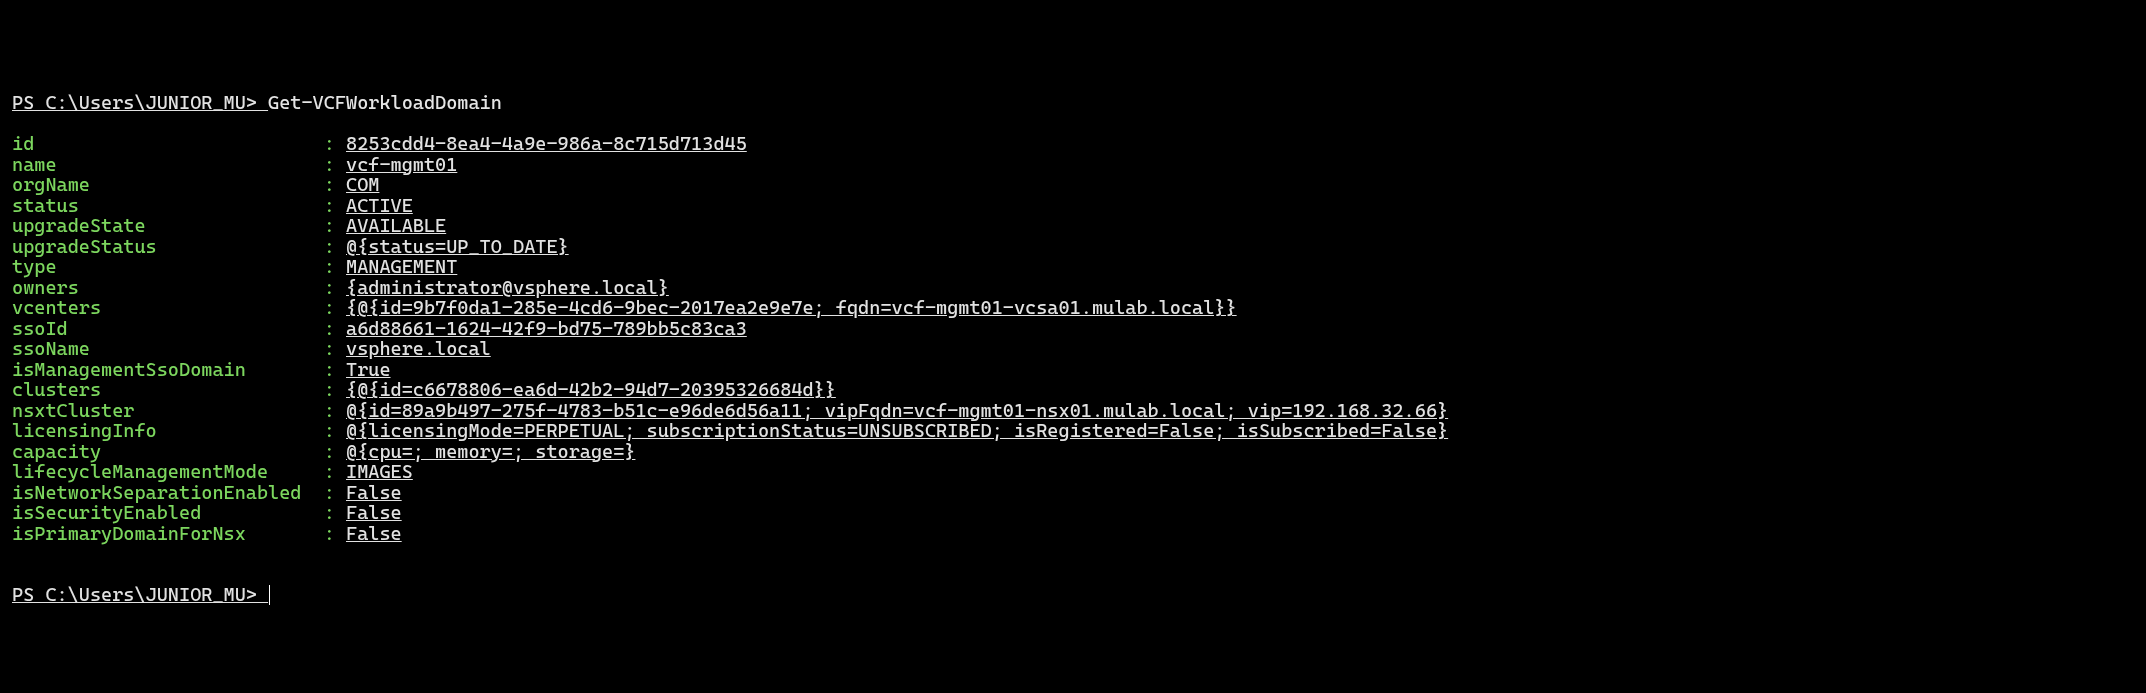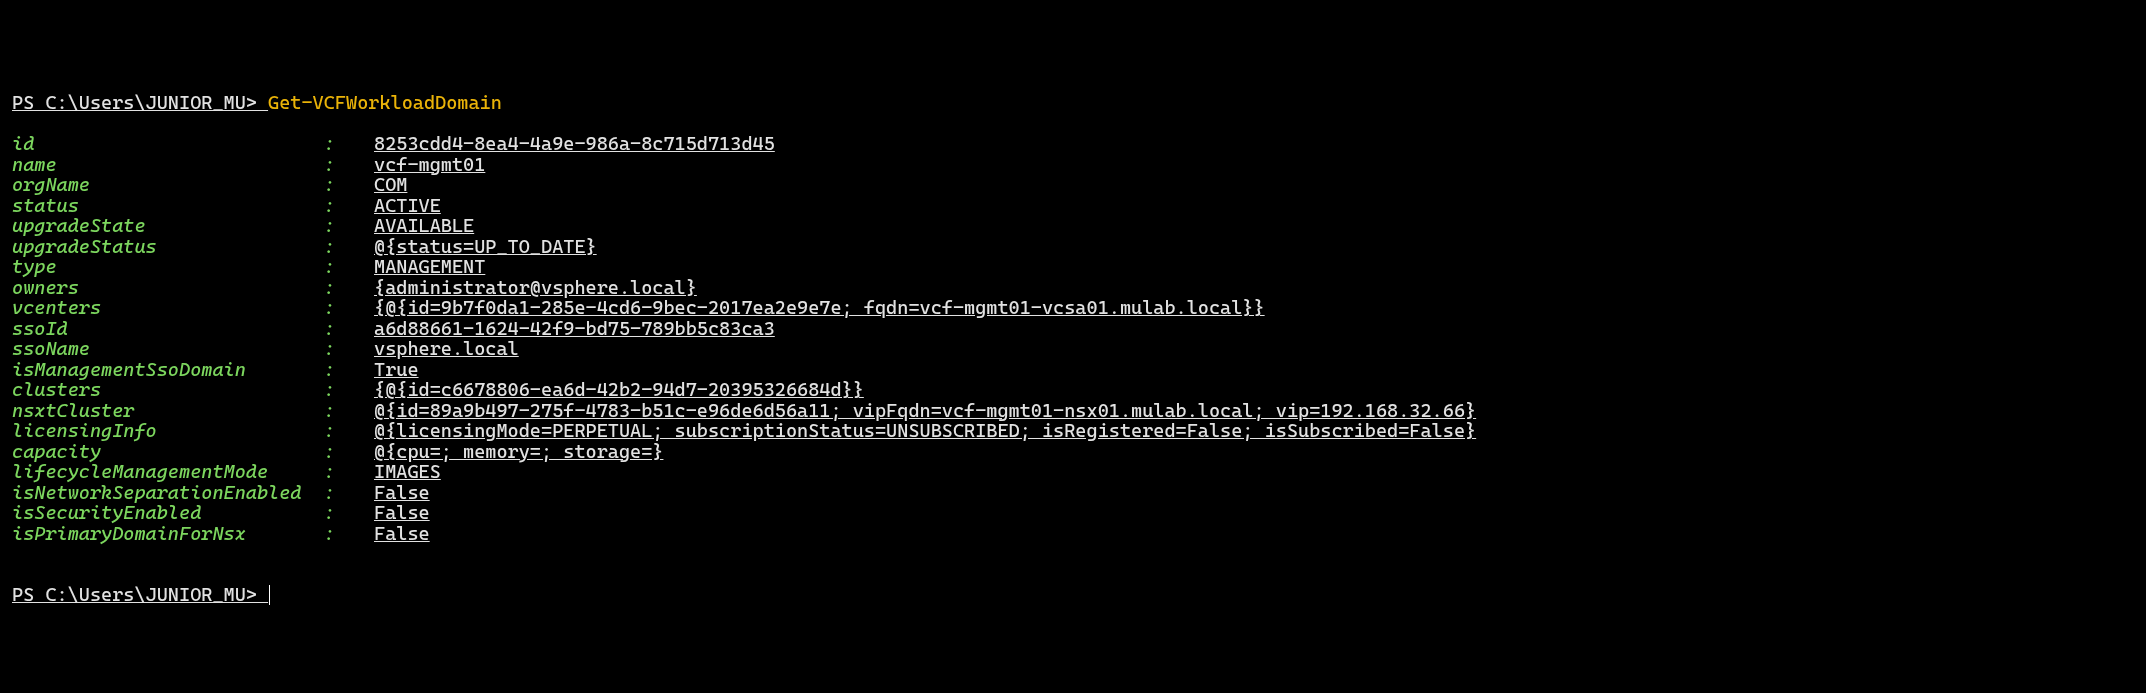--- a/index.html
+++ b/index.html
@@ -13,33 +13,33 @@
       font-size: 19px;
       line-height: 1.08;
       color: #ffffff;
       padding: 10px 12px;
       white-space: pre;
       overflow: hidden;
       width: 2146px;
       height: 693px;
     }
     .ps-white  { color: #e2e2e2; text-decoration: underline; }
-    .ps-yellow { color: #eab308; }
-    .ps-green  { color: #7cd65e; font-style: italic; }
+    .ps-yellow { color: #e5e5e5; }
+    .ps-green  { color: #7cd65e; }
     .cursor {
       display: inline-block;
       width: 1px;
       height: 1.1em;
       background: #ffffff;
       vertical-align: text-bottom;
       margin-left: 1px;
     }
     .row .key   { display:inline; }
     .row .sep   { display:inline; }
-    .row .value { display:inline;margin-left:28px; }
+    .row .value { display:inline; }
   </style>
 </head>
 <body>
 
 
 
 <div><span class="ps-white">PS C:\Users\JUNIOR_MU&gt; </span><span class="ps-yellow">Get-VCFWorkloadDomain</span>
 <span> </span>
 <div id="output"><div class="row"><span class="ps-green key">id                         </span><span class="ps-green sep"> : </span><span class="ps-white value">8253cdd4-8ea4-4a9e-986a-8c715d713d45</span></div><div class="row"><span class="ps-green key">name                       </span><span class="ps-green sep"> : </span><span class="ps-white value">vcf-mgmt01</span></div><div class="row"><span class="ps-green key">orgName                    </span><span class="ps-green sep"> : </span><span class="ps-white value">COM</span></div><div class="row"><span class="ps-green key">status                     </span><span class="ps-green sep"> : </span><span class="ps-white value">ACTIVE</span></div><div class="row"><span class="ps-green key">upgradeState               </span><span class="ps-green sep"> : </span><span class="ps-white value">AVAILABLE</span></div><div class="row"><span class="ps-green key">upgradeStatus              </span><span class="ps-green sep"> : </span><span class="ps-white value">@{status=UP_TO_DATE}</span></div><div class="row"><span class="ps-green key">type                       </span><span class="ps-green sep"> : </span><span class="ps-white value">MANAGEMENT</span></div><div class="row"><span class="ps-green key">owners                     </span><span class="ps-green sep"> : </span><span class="ps-white value">{administrator@vsphere.local}</span></div><div class="row"><span class="ps-green key">vcenters                   </span><span class="ps-green sep"> : </span><span class="ps-white value">{@{id=9b7f0da1-285e-4cd6-9bec-2017ea2e9e7e; fqdn=vcf-mgmt01-vcsa01.mulab.local}}</span></div><div class="row"><span class="ps-green key">ssoId                      </span><span class="ps-green sep"> : </span><span class="ps-white value">a6d88661-1624-42f9-bd75-789bb5c83ca3</span></div><div class="row"><span class="ps-green key">ssoName                    </span><span class="ps-green sep"> : </span><span class="ps-white value">vsphere.local</span></div><div class="row"><span class="ps-green key">isManagementSsoDomain      </span><span class="ps-green sep"> : </span><span class="ps-white value">True</span></div><div class="row"><span class="ps-green key">clusters                   </span><span class="ps-green sep"> : </span><span class="ps-white value">{@{id=c6678806-ea6d-42b2-94d7-20395326684d}}</span></div><div class="row"><span class="ps-green key">nsxtCluster                </span><span class="ps-green sep"> : </span><span class="ps-white value">@{id=89a9b497-275f-4783-b51c-e96de6d56a11; vipFqdn=vcf-mgmt01-nsx01.mulab.local; vip=192.168.32.66}</span></div><div class="row"><span class="ps-green key">licensingInfo              </span><span class="ps-green sep"> : </span><span class="ps-white value">@{licensingMode=PERPETUAL; subscriptionStatus=UNSUBSCRIBED; isRegistered=False; isSubscribed=False}</span></div><div class="row"><span class="ps-green key">capacity                   </span><span class="ps-green sep"> : </span><span class="ps-white value">@{cpu=; memory=; storage=}</span></div><div class="row"><span class="ps-green key">lifecycleManagementMode    </span><span class="ps-green sep"> : </span><span class="ps-white value">IMAGES</span></div><div class="row"><span class="ps-green key">isNetworkSeparationEnabled </span><span class="ps-green sep"> : </span><span class="ps-white value">False</span></div><div class="row"><span class="ps-green key">isSecurityEnabled          </span><span class="ps-green sep"> : </span><span class="ps-white value">False</span></div><div class="row"><span class="ps-green key">isPrimaryDomainForNsx      </span><span class="ps-green sep"> : </span><span class="ps-white value">False</span></div></div>
 <span> </span>

